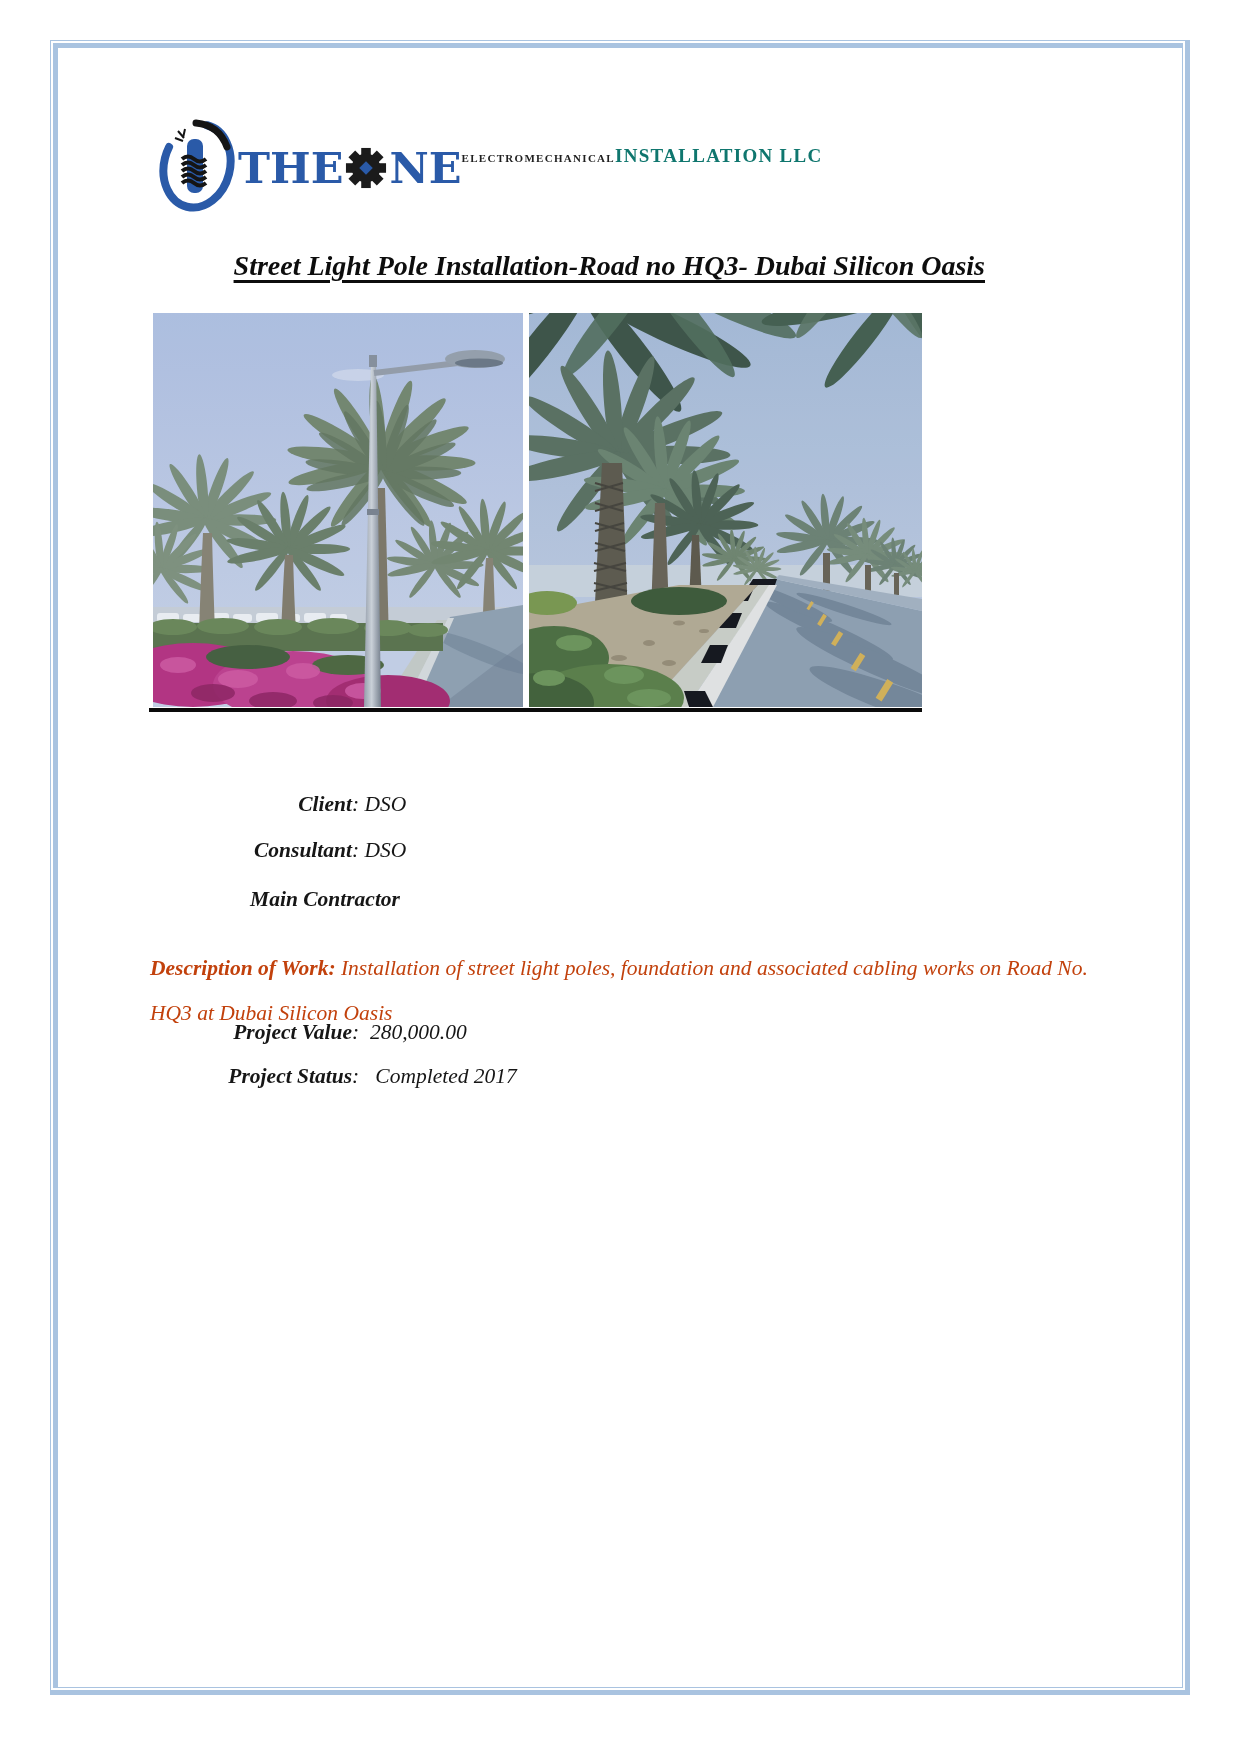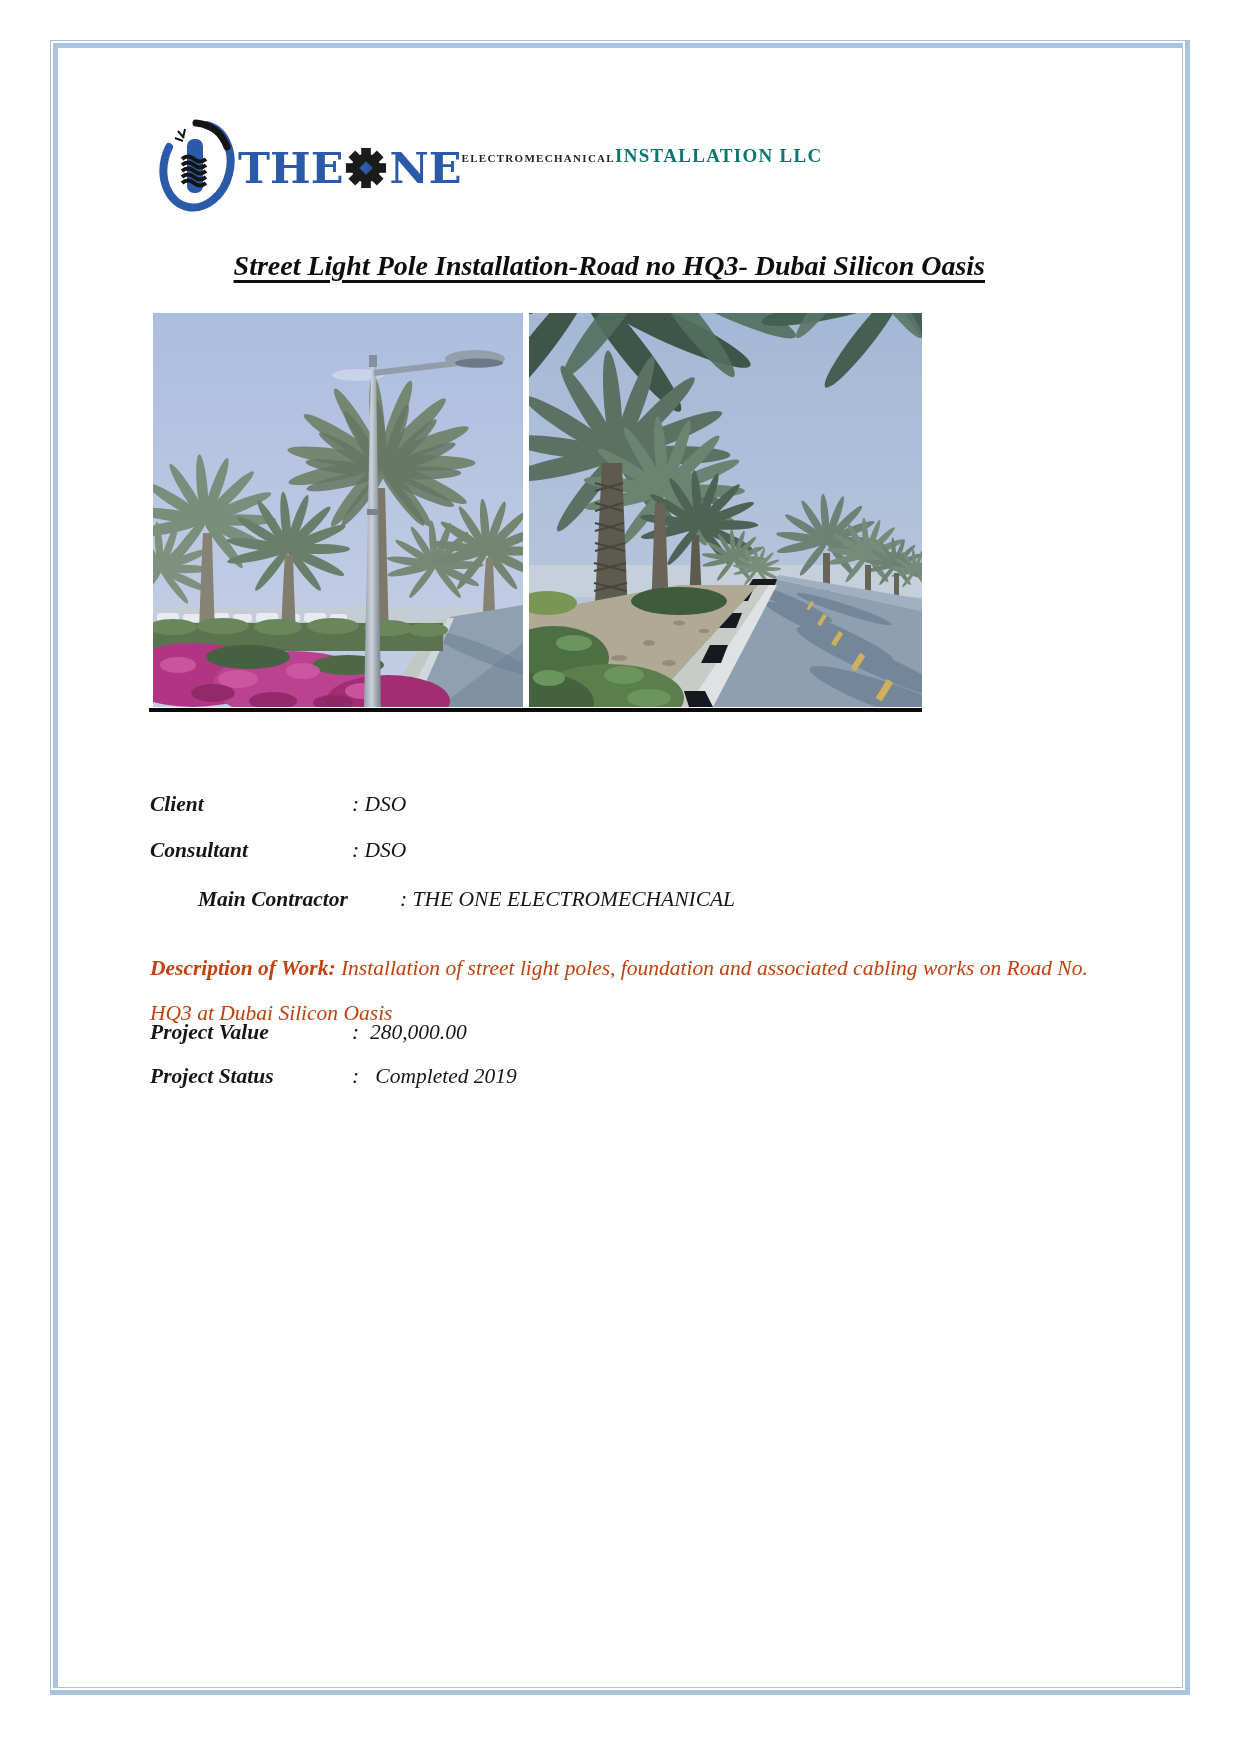--- a/index.html
+++ b/index.html
@@ -35,21 +35,21 @@
     font-size:28px;font-weight:bold;font-style:italic;color:#0d0d0d;
     text-decoration:underline;text-decoration-thickness:2.5px;text-underline-offset:5px;
     white-space:nowrap;
   }
   
   #photos{position:absolute;left:153px;top:313px;display:flex;gap:6px;}
   #photos svg{display:block;}
   #photo-rule{position:absolute;left:149px;top:708px;width:773px;height:4px;background:#0a0a0a;}
   
   .detail-row{position:absolute;left:150px;display:flex;font-size:21.5px;font-style:italic;line-height:30px;}
-  .detail-row .lbl{width:202px;font-weight:bold;flex:none;}
+  .detail-row .lbl{width:202px;font-weight:bold;flex:none;text-align:right;}
   .detail-row .val{white-space:pre-wrap;}
   #row-client{top:789px;}
   #row-consultant{top:835px;}
   #row-contractor{top:884px;margin-left:48px;}
   #row-value{top:1017px;}
   #row-status{top:1061px;}
   #description{
     position:absolute;left:150px;top:924px;width:962px;
     font-size:21.5px;font-style:italic;line-height:45px;color:#c2410c;
   }
@@ -302,25 +302,24 @@
 <div class="detail-row" id="row-client">
   <span class="lbl">Client</span>
   <span class="val">: DSO</span>
 </div>
 <div class="detail-row" id="row-consultant">
   <span class="lbl">Consultant</span>
   <span class="val">: DSO</span>
 </div>
 <div class="detail-row" id="row-contractor">
   <span class="lbl">Main Contractor</span>
-  <span class="val">: THE ONE ELECTROMECHANICAL</span>
 </div>
 
 <p id="description"><span class="lbl">Description of Work:</span><span class="val"> Installation of street light poles, foundation and associated cabling works on Road No. HQ3 at Dubai Silicon Oasis</span></p>
 
 <div class="detail-row" id="row-value">
   <span class="lbl">Project Value</span>
   <span class="val">:  280,000.00</span>
 </div>
 <div class="detail-row" id="row-status">
   <span class="lbl">Project Status</span>
-  <span class="val">:   Completed 2019</span>
+  <span class="val">:   Completed 2017</span>
 </div>
 
 </body></html>

